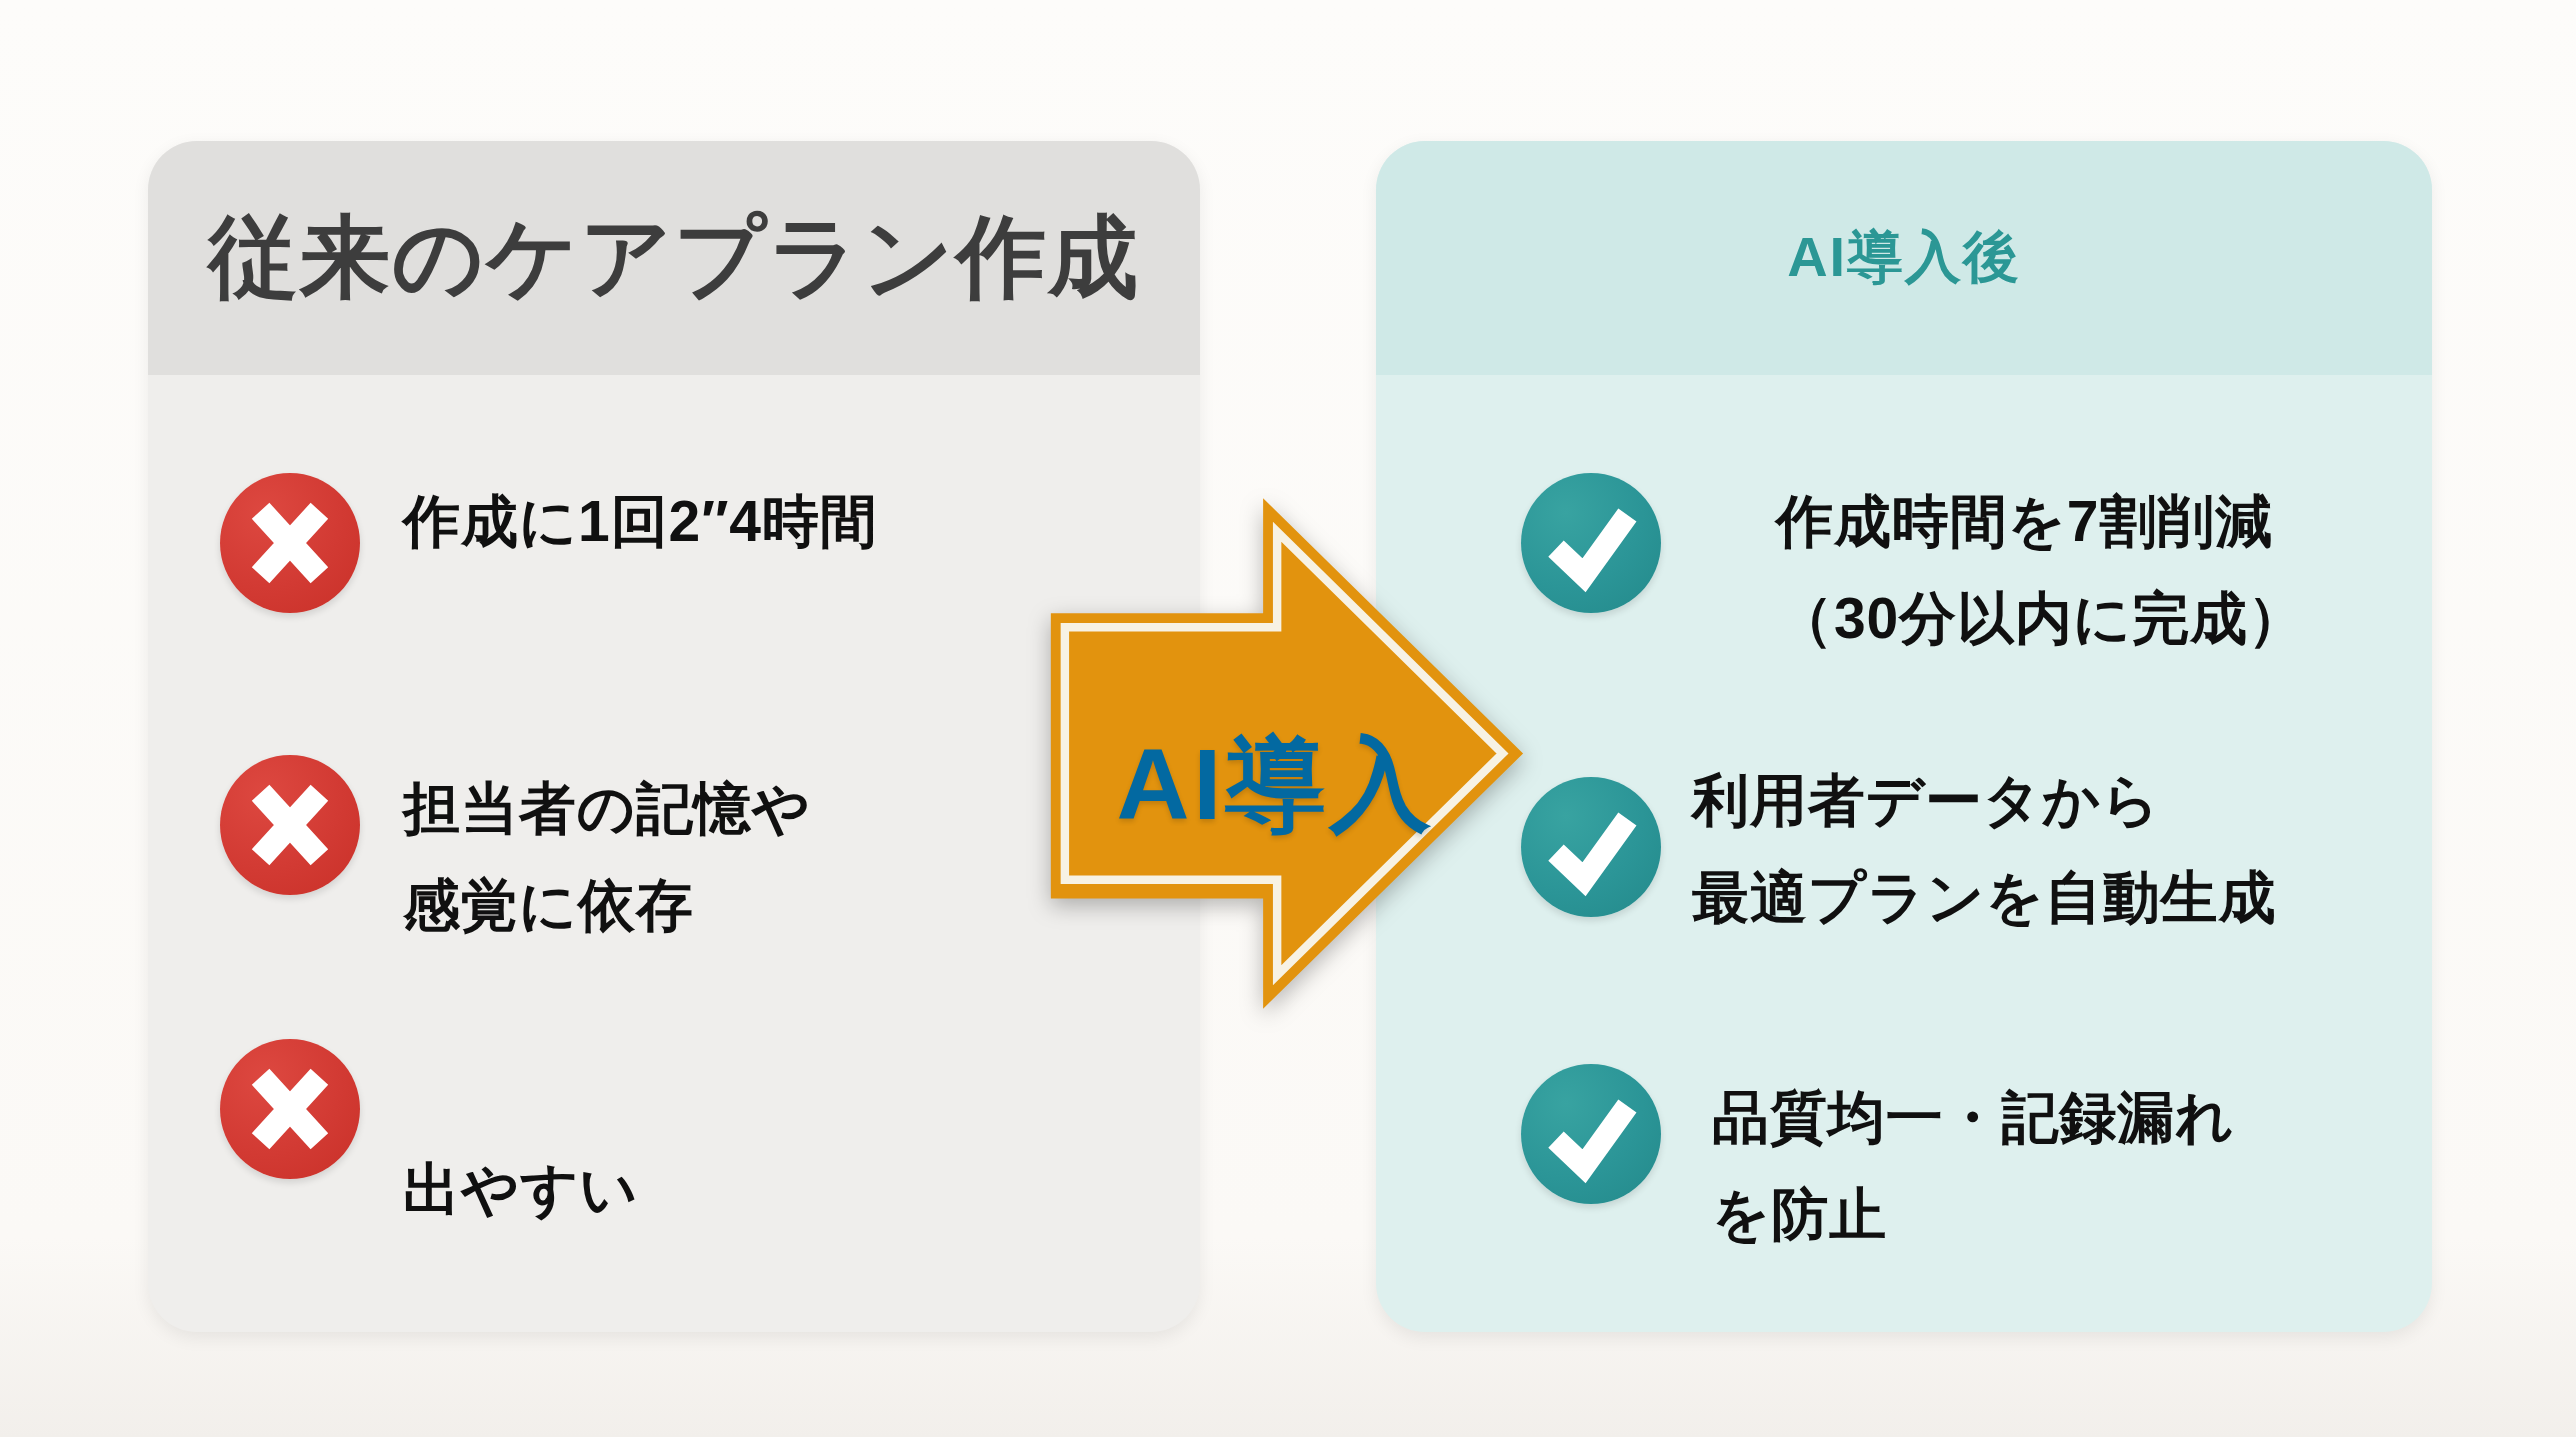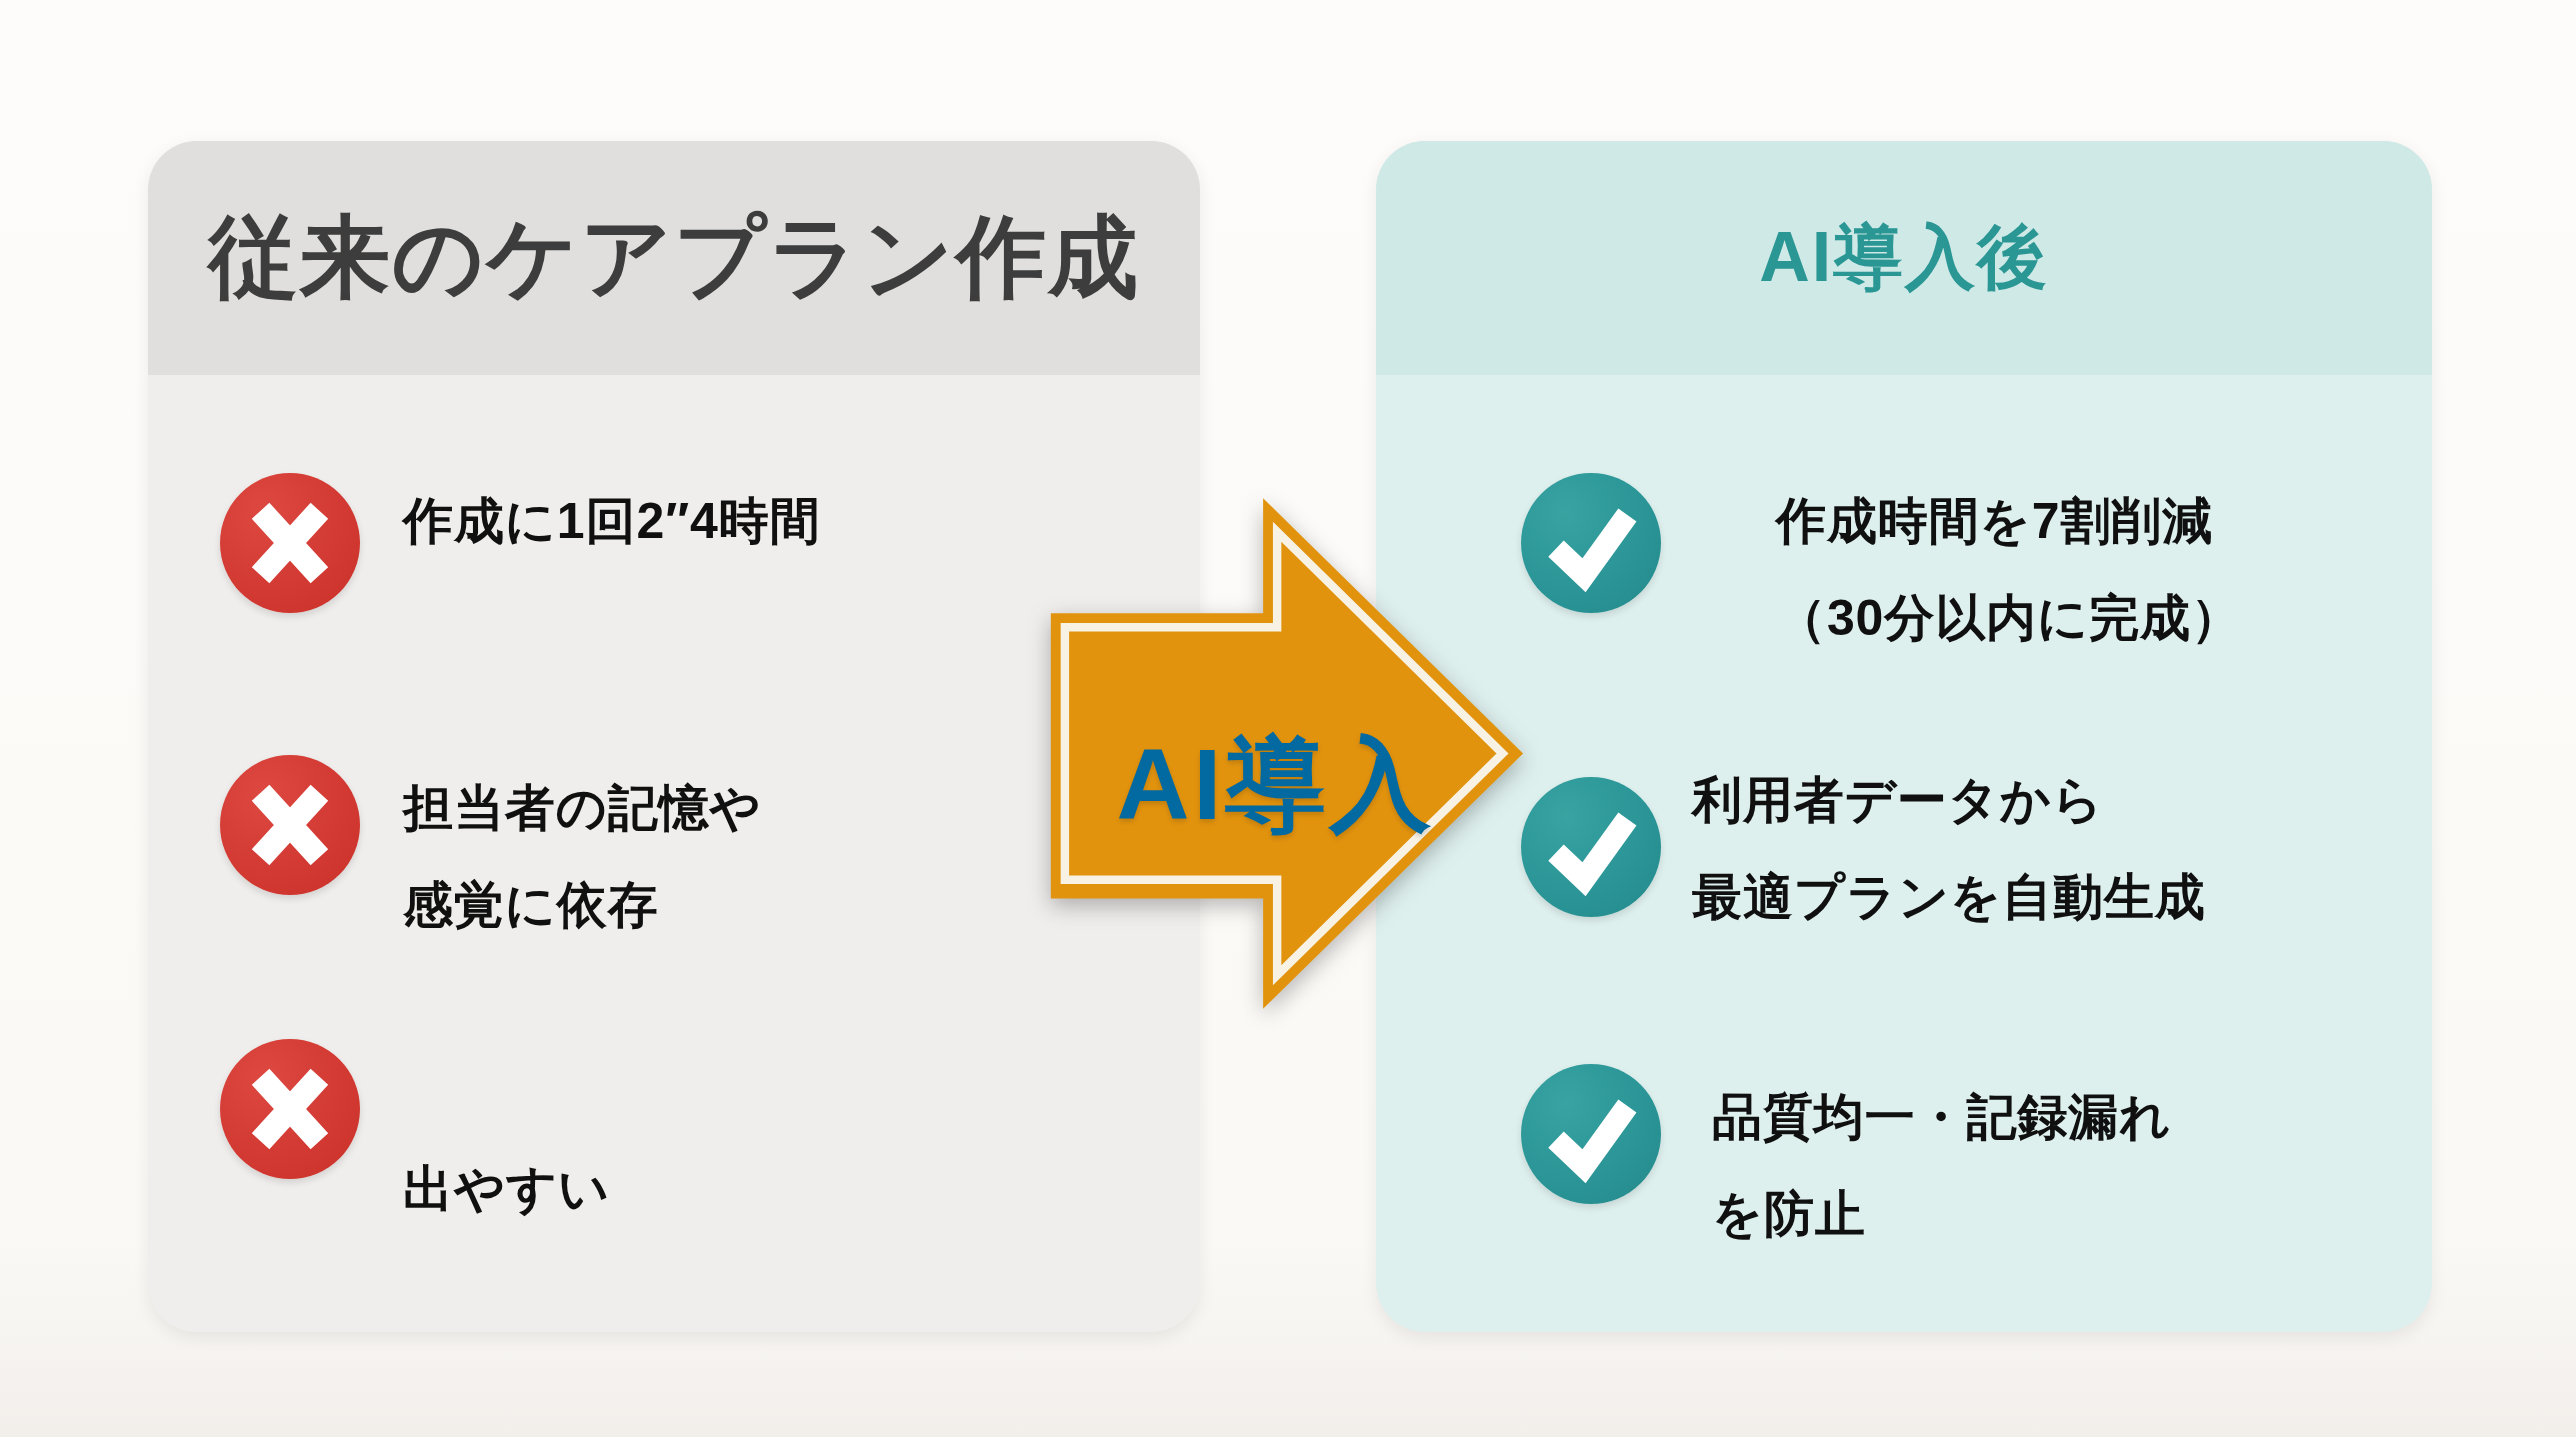--- a/index.html
+++ b/index.html
@@ -15,30 +15,30 @@
   .card-header{position:absolute;left:0;top:0;width:100%;height:234px;
         display:flex;align-items:center;justify-content:center;}
   .card-title{font-weight:bold;letter-spacing:1.9px;}
 
   #before-card{left:148px;width:1052px;background:#efeeec;}
   #before-card .card-header{background:#e0dfdd;}
   #before-card .card-title{font-size:90px;color:#3d3d3d;}
 
   #after-card{left:1376px;width:1056px;background:#def0ee;}
   #after-card .card-header{background:#cfe9e7;}
-  #after-card .card-title{font-size:70px;color:#2b9795;}
+  #after-card .card-title{font-size:56px;color:#2b9795;}
 
   .badge{position:absolute;width:140px;height:140px;border-radius:50%;}
   .badge svg{position:absolute;left:0;top:0;width:100%;height:100%;}
   .badge.red{background:radial-gradient(circle at 32% 28%, #dd4840 0%, #d23a33 55%, #c93028 100%);
              box-shadow:0 3.7px 7.5px rgba(0,0,0,0.12);}
   .badge.teal{background:radial-gradient(circle at 32% 28%, #38a3a1 0%, #2b9597 55%, #23898a 100%);
               box-shadow:0 3.7px 7.5px rgba(0,0,0,0.12);}
 
-  .item-text{position:absolute;font-weight:bold;font-size:50px;line-height:97px;
+  .item-text{position:absolute;font-weight:bold;font-size:57px;line-height:97px;
              color:#101010;letter-spacing:0.9px;white-space:nowrap;}
 
   #arrow-svg{position:absolute;left:1034px;top:482px;width:505px;height:543px;
              filter:drop-shadow(0 7.5px 11.2px rgba(0,0,0,0.28));}
   #arrow-label{position:absolute;left:1051px;top:730px;width:449px;height:112px;
                display:flex;align-items:center;justify-content:center;
                font-size:101px;font-weight:bold;color:#0369a1;letter-spacing:3.7px;
                text-shadow:0 2.8px 5.6px rgba(0,0,0,0.15);}
 </style>
 </head>

